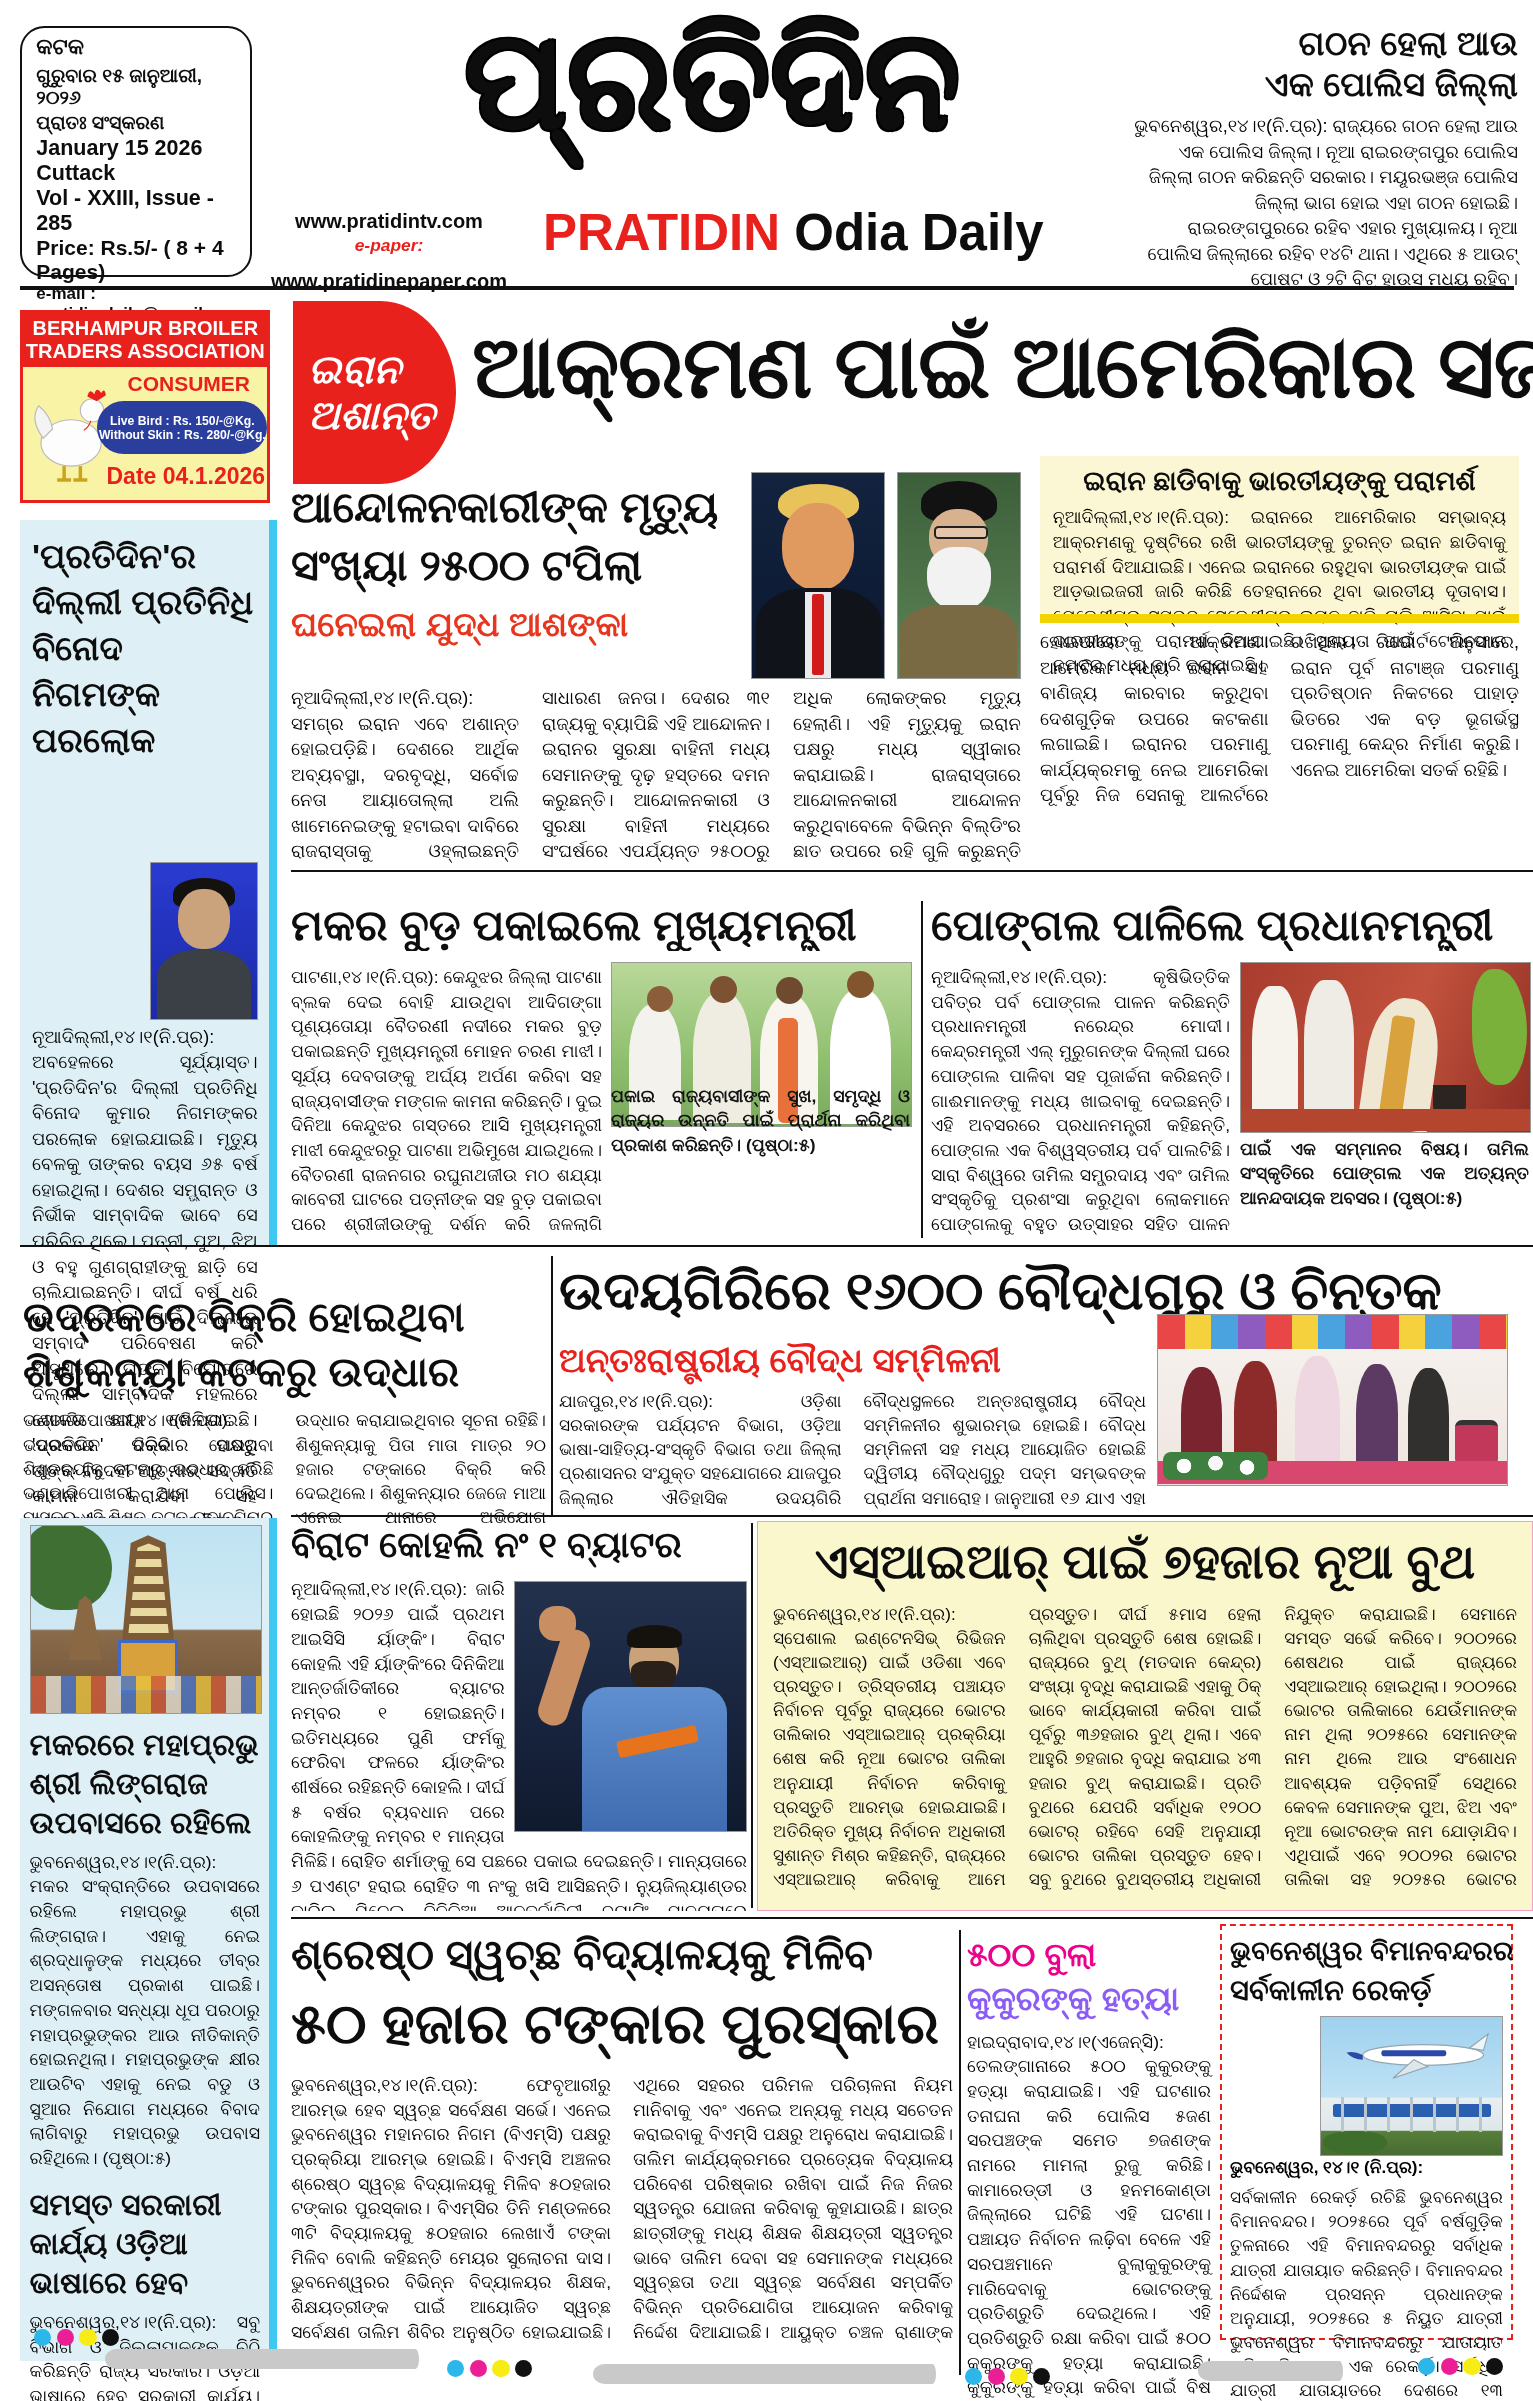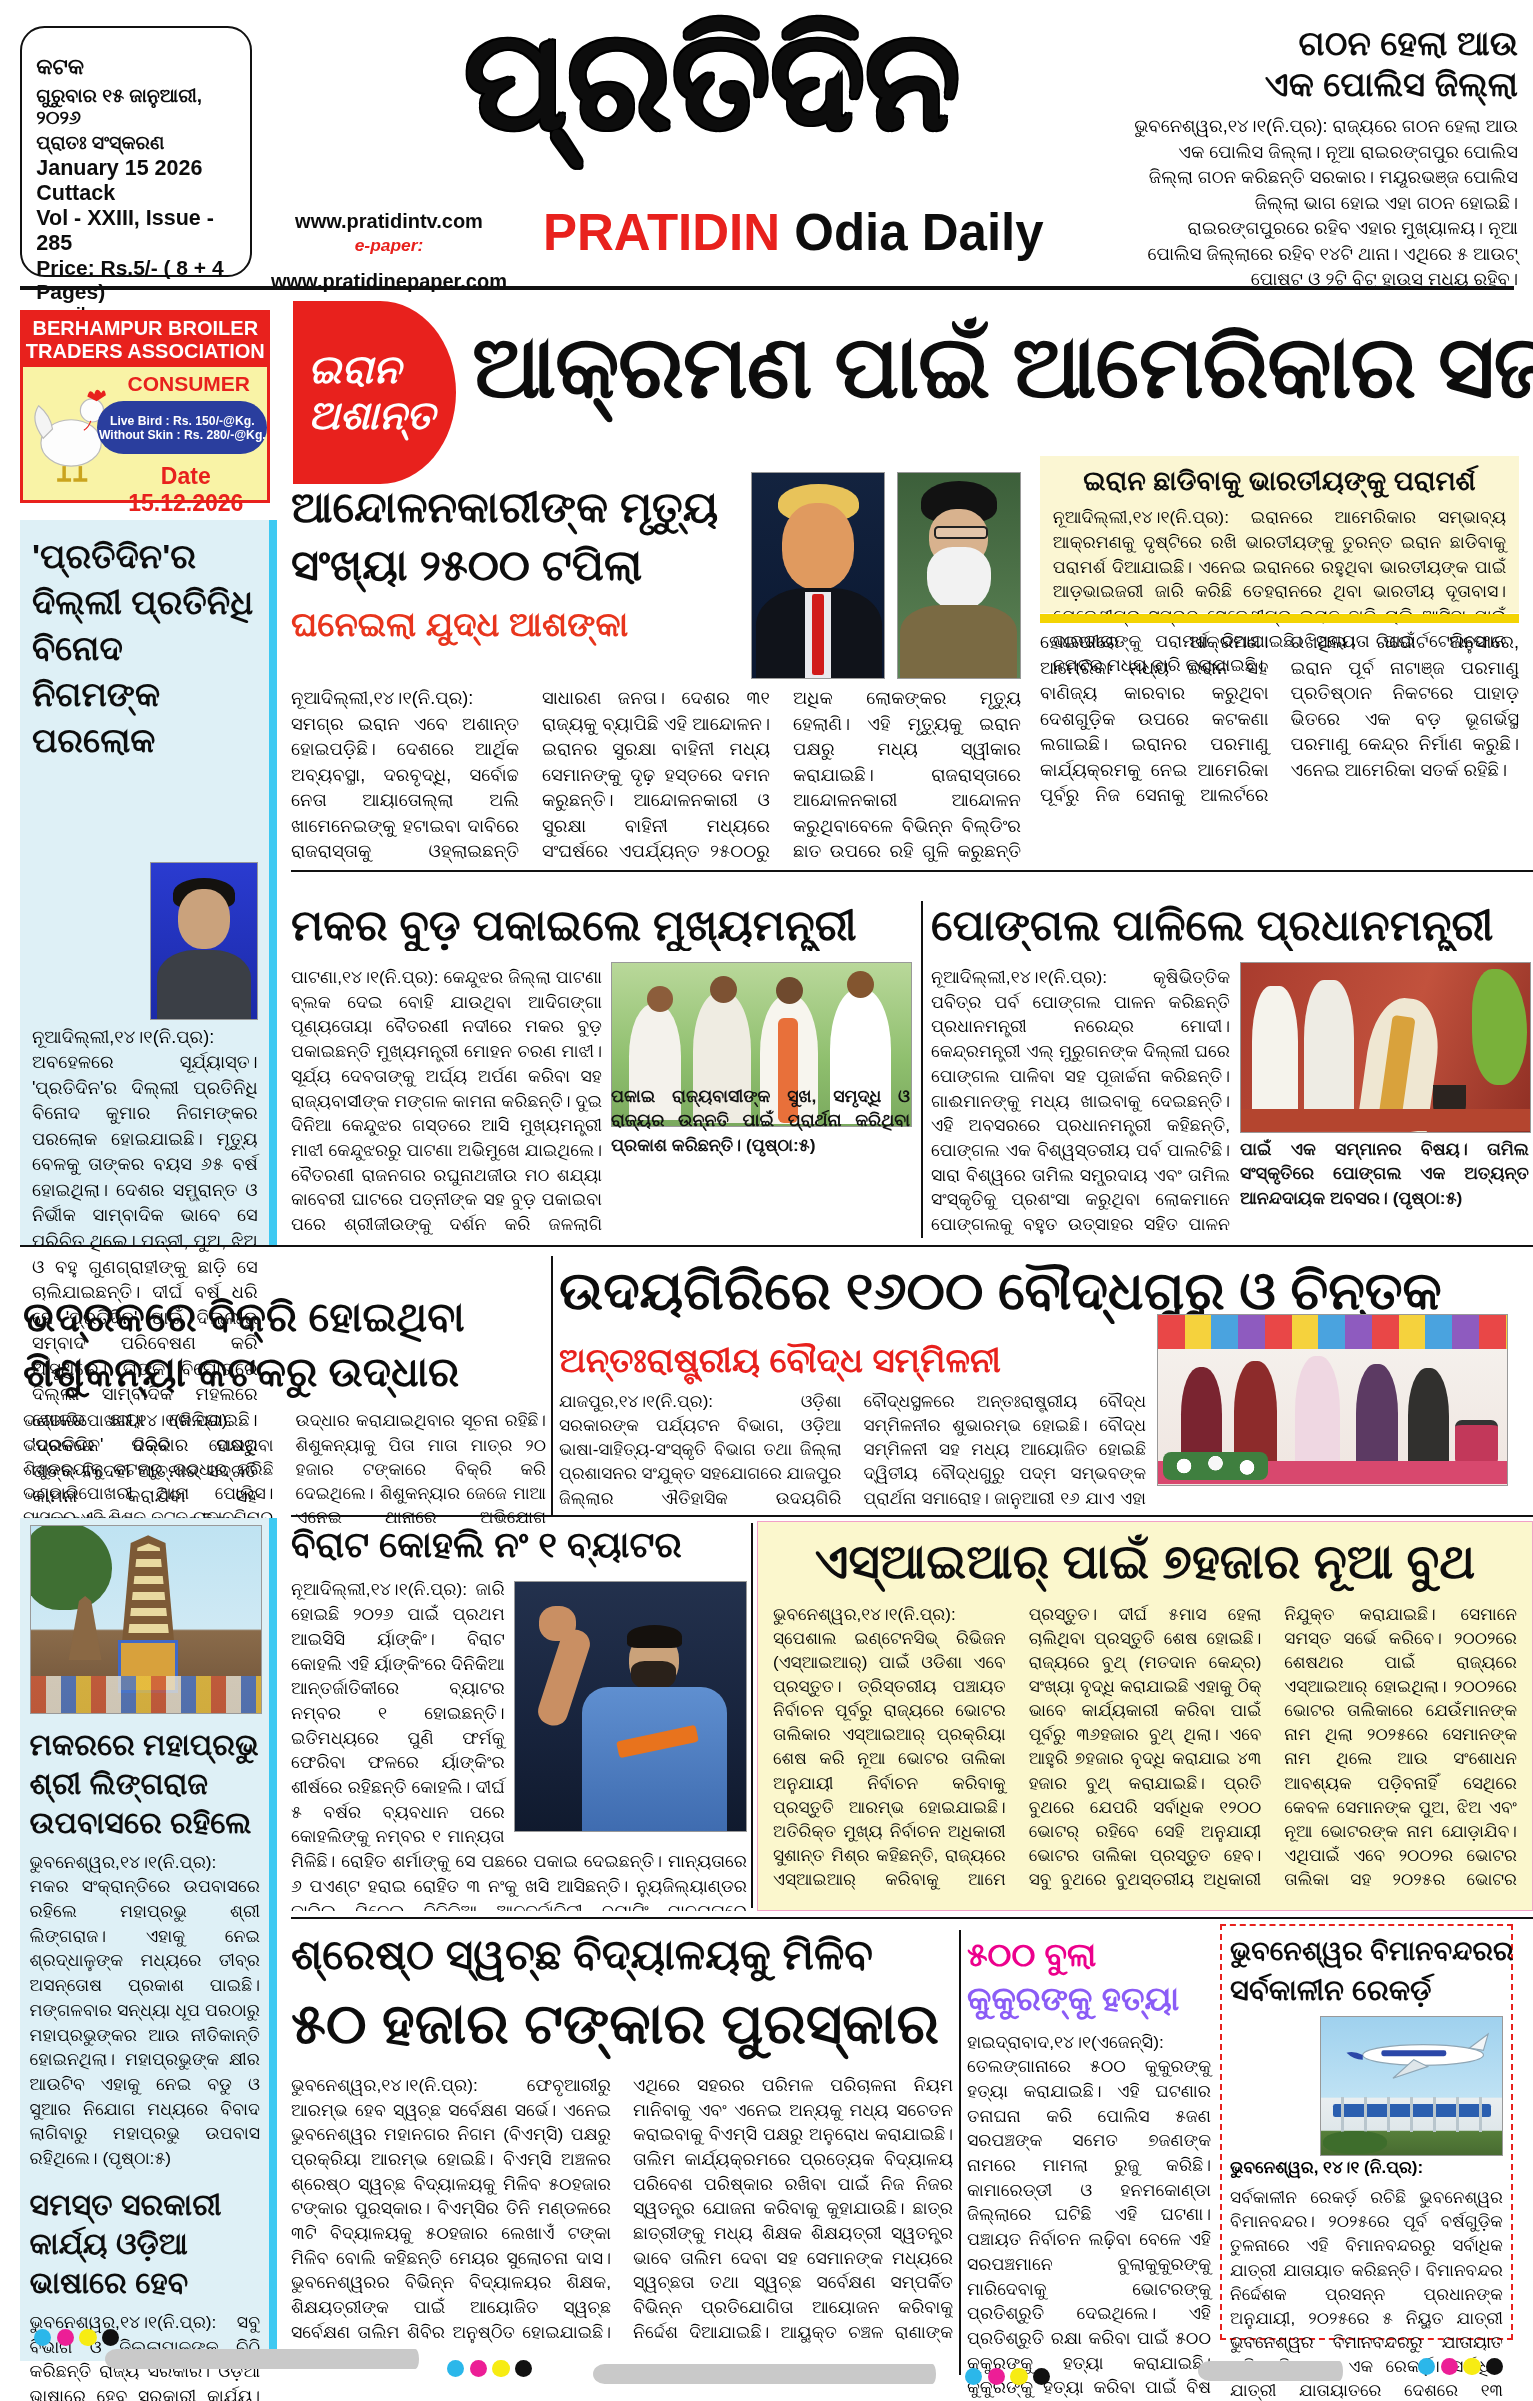--- a/index.html
+++ b/index.html
@@ -18,21 +18,21 @@
   .photo{overflow:hidden;position:absolute;border:0.6px solid #999;}
   .dot{display:inline-block;width:17.4px;height:17.4px;border-radius:50%;margin-right:5.2px;}
   .swoosh{position:absolute;background:#c9c9c9;border-radius:11.6px 3.5px 3.5px 11.6px/50% 50% 50% 50%;height:20px;}
   .caption{font-size:17.4px;line-height:1.4;font-weight:bold;color:#111;text-align:justify;}
 </style>
 </head>
 <body>
 
 <div id="page">
 
-  <div class="abs" style="left:20.3px;top:26px;width:232px;height:251px;border:2.9px solid #111;border-radius:24.4px;box-sizing:border-box;padding:26px 14px;">
+  <div class="abs" style="left:20.3px;top:26px;width:232px;height:251px;border:2.9px solid #111;border-radius:24.4px;box-sizing:border-box;padding:6px 14px;">
     <div style="font-size:22px;font-weight:bold;">କଟକ</div>
     <div style="font-size:19px;font-weight:bold;margin-top:4.6px;">ଗୁରୁବାର ୧୫ ଜାନୁଆରୀ, ୨୦୨୬</div>
     <div style="font-size:19px;font-weight:bold;margin-top:3.5px;">ପ୍ରାତଃ ସଂସ୍କରଣ</div>
     <div style="font-size:21.5px;font-weight:bold;margin-top:2px;">January 15 2026 Cuttack</div>
     <div style="font-size:21.5px;font-weight:bold;">Vol - XXIII, Issue - 285</div>
     <div style="font-size:21px;font-weight:bold;">Price: Rs.5/- ( 8 + 4 Pages)</div>
     <div style="font-size:17px;font-weight:bold;">e-mail :  pratidin.daily@gmail.com</div>
     <div style="font-size:16.3px;font-weight:bold;margin-top:10.5px;">Postal Regd. No: BN /134/24-26</div>
     <div style="font-size:16.3px;font-weight:bold;margin-top:3.5px;">RNI No - ODIODI/2003/10995</div>
   </div>
@@ -79,21 +79,21 @@
       <path d="M55 43 q-2 6 -6 8" stroke="#e8211d" fill="none"></path>
       <line x1="32" y1="82" x2="32" y2="94" stroke="#caa41e" stroke-width="3"></line>
       <line x1="46" y1="82" x2="46" y2="94" stroke="#caa41e" stroke-width="3"></line>
       <path d="M26 94 h12 M40 94 h12" stroke="#caa41e" stroke-width="3"></path>
     </svg>
     <div class="abs red" style="left:87px;top:59px;width:157px;font-size:21px;font-weight:800;text-align:center;">CONSUMER RATE</div>
     <div class="abs" style="left:74px;top:88px;width:170px;height:53px;background:#2a3e9e;border-radius:27px;display:flex;flex-direction:column;justify-content:center;align-items:center;">
       <div style="color:#fff;font-size:12.2px;font-weight:800;">Live Bird : Rs. 150/-@Kg.</div>
       <div style="color:#fff;font-size:12.2px;font-weight:800;">Without Skin : Rs. 280/-@Kg.</div>
     </div>
-    <div class="abs red" style="left:81px;top:150px;width:163px;font-size:23px;font-weight:800;text-align:center;">Date 15.12.2026</div>
+    <div class="abs red" style="left:81px;top:150px;width:163px;font-size:23px;font-weight:800;text-align:center;">Date 04.1.2026</div>
   </div>
 
   <div class="abs cyan-panel" style="left:20.3px;top:520px;width:257px;height:725px;padding:14px 11.6px;">
     <div class="hl" style="font-size:34px;line-height:1.35;">'ପ୍ରତିଦିନ'ର ଦିଲ୍ଲୀ ପ୍ରତିନିଧି ବିନୋଦ ନିଗମଙ୍କ ପରଲୋକ</div>
     <div class="body-txt" style="margin-top:11.6px;font-size:18px;">
       <div class="photo" style="position:relative;float:right;width:106px;height:156px;margin:87px 0 4.6px 8.1px;background:linear-gradient(#2a3bd0,#1b2aa8);">
         <div style="position:absolute;left:22px;top:15px;width:62px;height:31px;background:#14120f;border-radius:50% 50% 30% 30%;"></div>
         <div style="position:absolute;left:27px;top:25.6px;width:52px;height:60px;background:#caa27c;border-radius:46%;"></div>
         <div style="position:absolute;left:5.8px;top:87px;width:94px;height:70px;background:#3b3f46;border-radius:40% 40% 0 0;"></div>
       </div>

